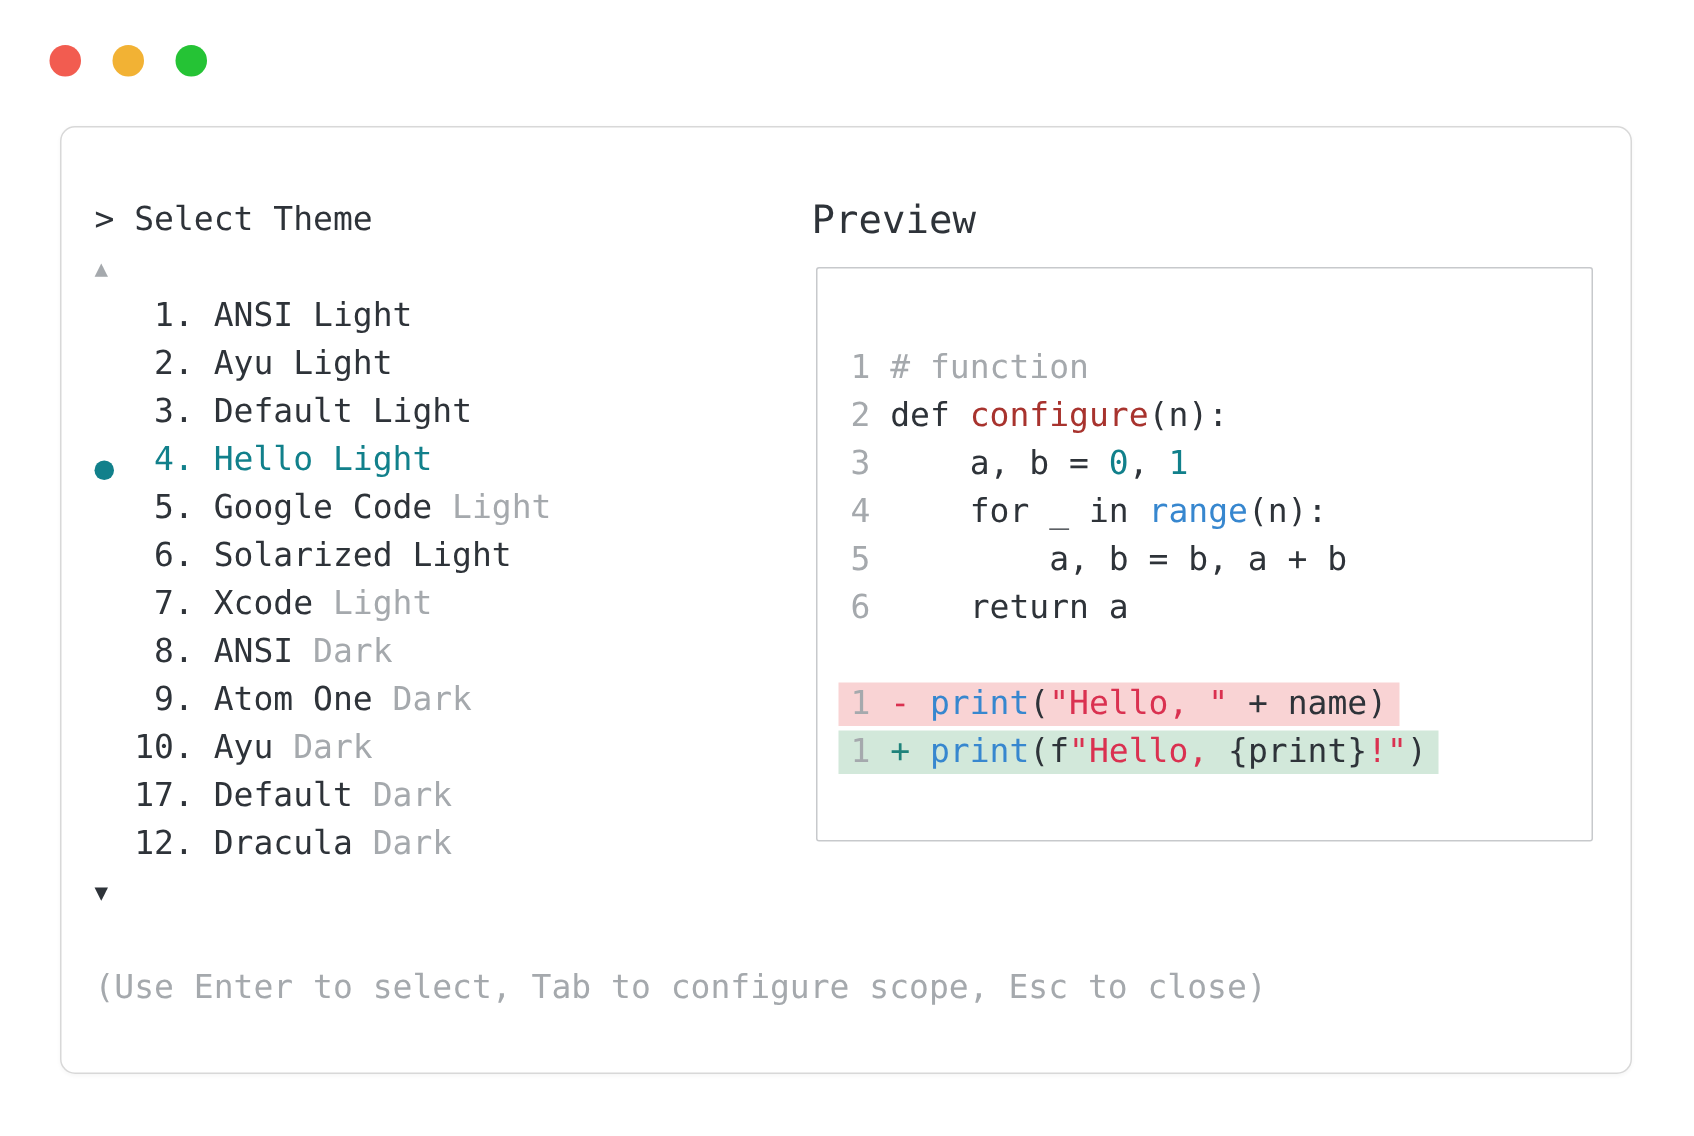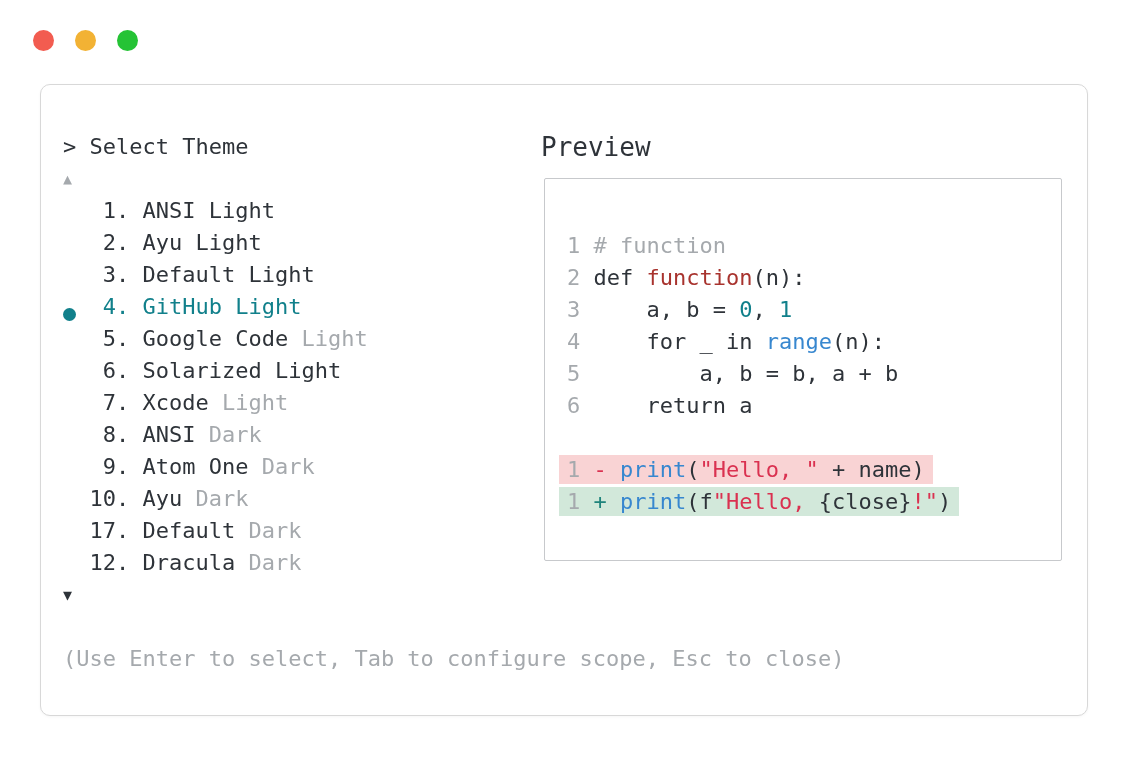--- a/index.html
+++ b/index.html
@@ -64,43 +64,43 @@
 
 <div class="window">
 
   <div class="leftcol">
     <div class="row">&gt; Select Theme</div>
     <div class="row arrow-up">▲</div>
     <div>
         <div class="row item"><span class="marker"></span><span class="inum">1.</span><span> ANSI </span><span class="">Light</span></div>
         <div class="row item"><span class="marker"></span><span class="inum">2.</span><span> Ayu </span><span class="">Light</span></div>
         <div class="row item"><span class="marker"></span><span class="inum">3.</span><span> Default </span><span class="">Light</span></div>
-        <div class="row item selected"><span class="marker"><span class="dot"></span></span><span class="inum">4.</span><span> GitHub </span><span class="">Light</span></div>
+        <div class="row item selected"><span class="marker"><span class="dot"></span></span><span class="inum">4.</span><span> Hello </span><span class="">Light</span></div>
         <div class="row item"><span class="marker"></span><span class="inum">5.</span><span> Google Code </span><span class="muted">Light</span></div>
         <div class="row item"><span class="marker"></span><span class="inum">6.</span><span> Solarized </span><span class="">Light</span></div>
         <div class="row item"><span class="marker"></span><span class="inum">7.</span><span> Xcode </span><span class="muted">Light</span></div>
         <div class="row item"><span class="marker"></span><span class="inum">8.</span><span> ANSI </span><span class="muted">Dark</span></div>
         <div class="row item"><span class="marker"></span><span class="inum">9.</span><span> Atom One </span><span class="muted">Dark</span></div>
         <div class="row item"><span class="marker"></span><span class="inum">10.</span><span> Ayu </span><span class="muted">Dark</span></div>
         <div class="row item"><span class="marker"></span><span class="inum">17.</span><span> Default </span><span class="muted">Dark</span></div>
         <div class="row item"><span class="marker"></span><span class="inum">12.</span><span> Dracula </span><span class="muted">Dark</span></div>
       </div>
     <div class="row arrow-down">▼</div>
     <div class="row"> </div>
     <div class="row hintrow">(Use Enter to select, Tab to configure scope, Esc to close)</div>
   </div>
 
   <div class="preview-label">Preview</div>
   <div class="pbox">
     <div>
         <div class="cline"><span class="gut">1 </span><span class="tk-comment"># function</span></div>
-        <div class="cline"><span class="gut">2 </span><span class="tk-plain">def </span><span class="tk-func">function</span><span class="tk-plain">(n):</span></div>
+        <div class="cline"><span class="gut">2 </span><span class="tk-plain">def </span><span class="tk-func">configure</span><span class="tk-plain">(n):</span></div>
         <div class="cline"><span class="gut">3 </span><span class="tk-plain">    a, b = </span><span class="tk-num">0</span><span class="tk-plain">, </span><span class="tk-num">1</span></div>
         <div class="cline"><span class="gut">4 </span><span class="tk-plain">    for _ in </span><span class="tk-blue">range</span><span class="tk-plain">(n):</span></div>
         <div class="cline"><span class="gut">5 </span><span class="tk-plain">        a, b = b, a + b</span></div>
         <div class="cline"><span class="gut">6 </span><span class="tk-plain">    return a</span></div>
         <div class="cline"><span class="gut">&nbsp;</span></div>
         <div class="cline"><span class="hl bg-removed"><span class="gut">1 </span><span class="tk-minus">- </span><span class="tk-blue">print</span><span class="tk-plain">(</span><span class="tk-str">"Hello, "</span><span class="tk-plain"> + name)</span></span></div>
-        <div class="cline"><span class="hl bg-added"><span class="gut">1 </span><span class="tk-plus">+ </span><span class="tk-blue">print</span><span class="tk-plain">(f</span><span class="tk-str">"Hello, </span><span class="tk-plain">{close}</span><span class="tk-str">!"</span><span class="tk-plain">)</span></span></div>
+        <div class="cline"><span class="hl bg-added"><span class="gut">1 </span><span class="tk-plus">+ </span><span class="tk-blue">print</span><span class="tk-plain">(f</span><span class="tk-str">"Hello, </span><span class="tk-plain">{print}</span><span class="tk-str">!"</span><span class="tk-plain">)</span></span></div>
       </div>
   </div>
 
 </div>
 
 </body></html>

